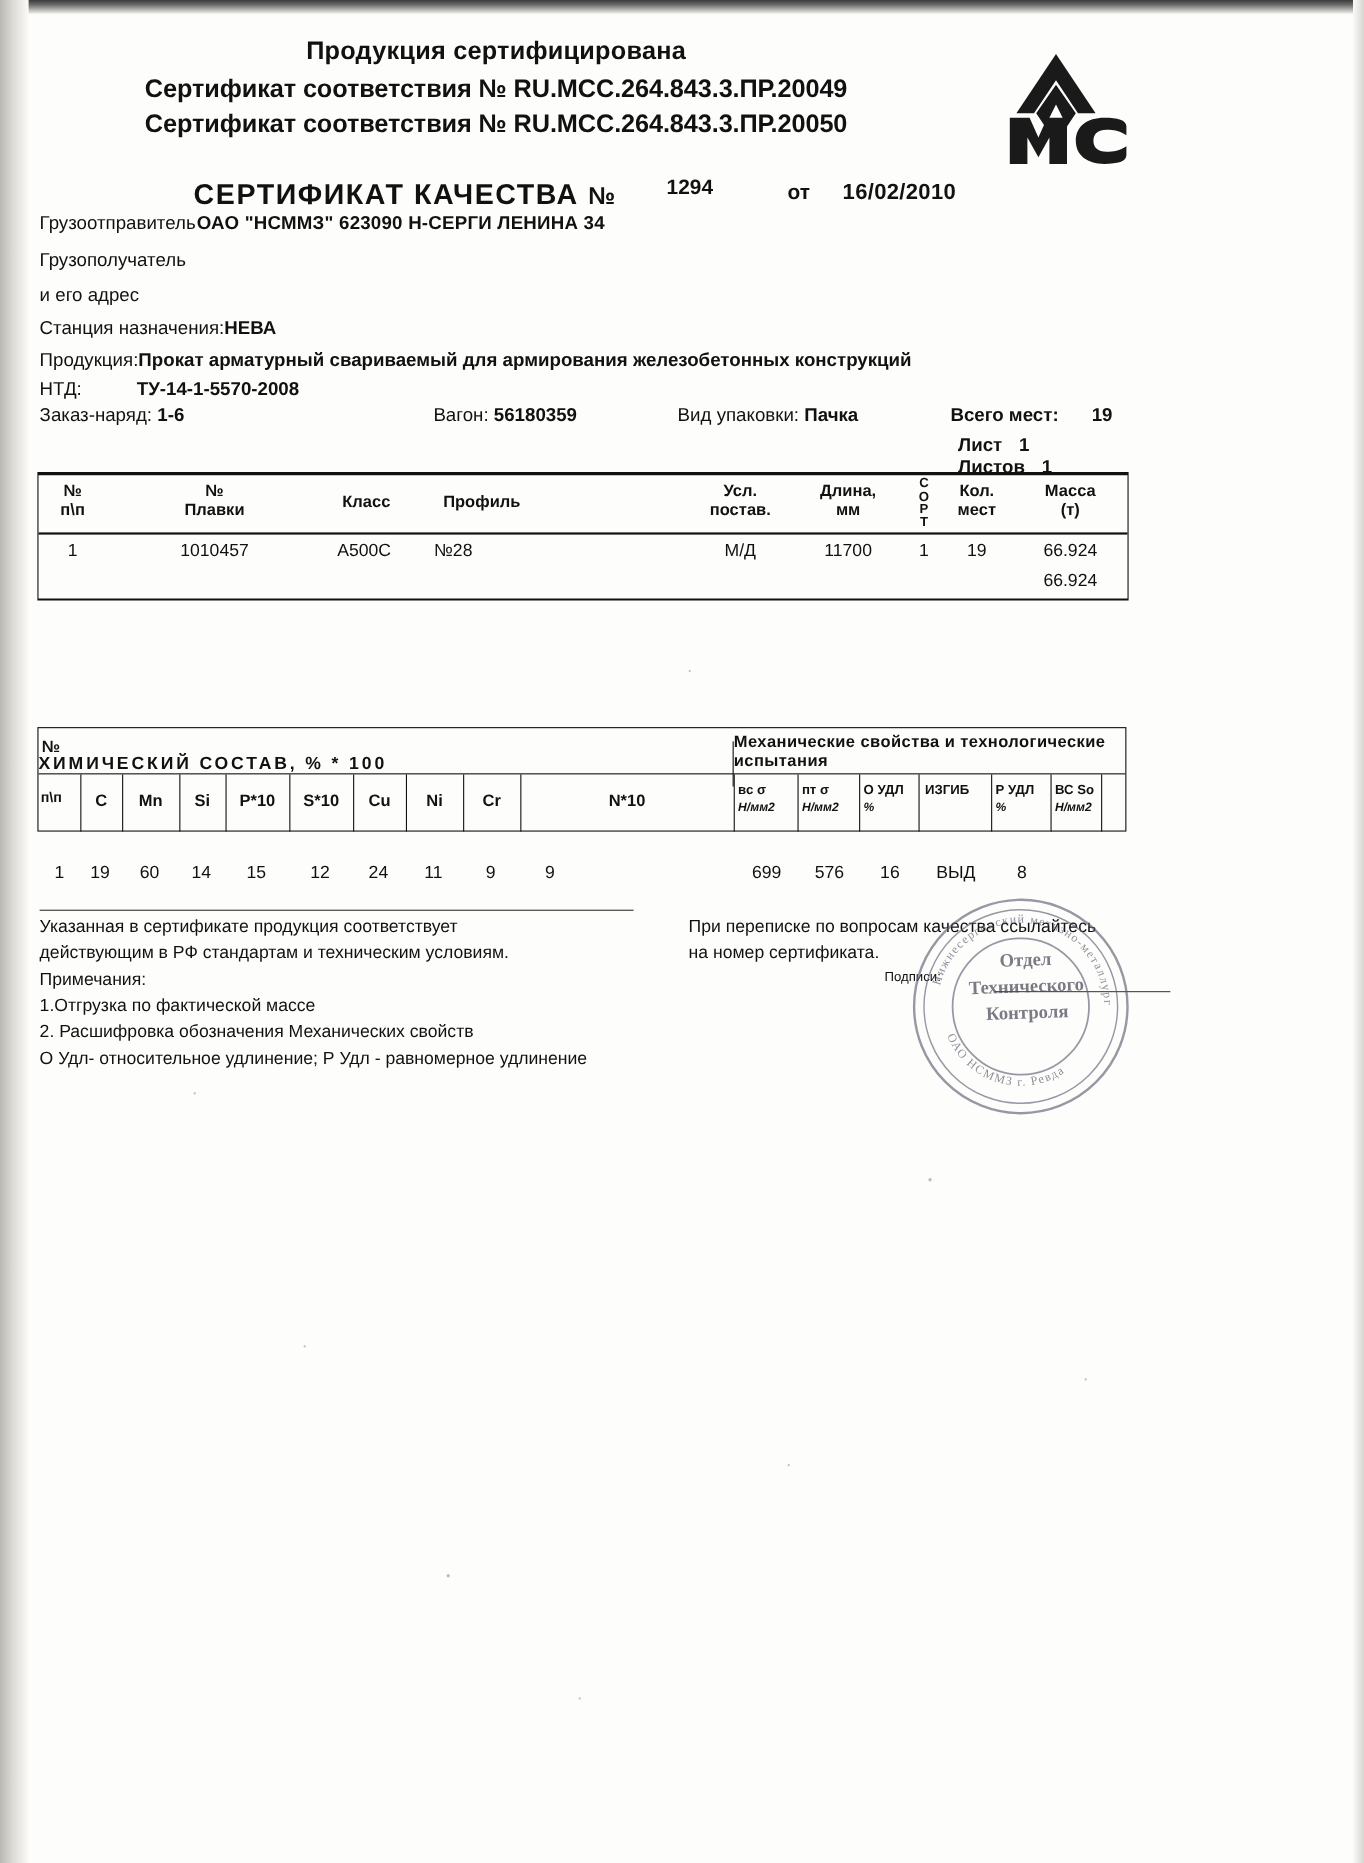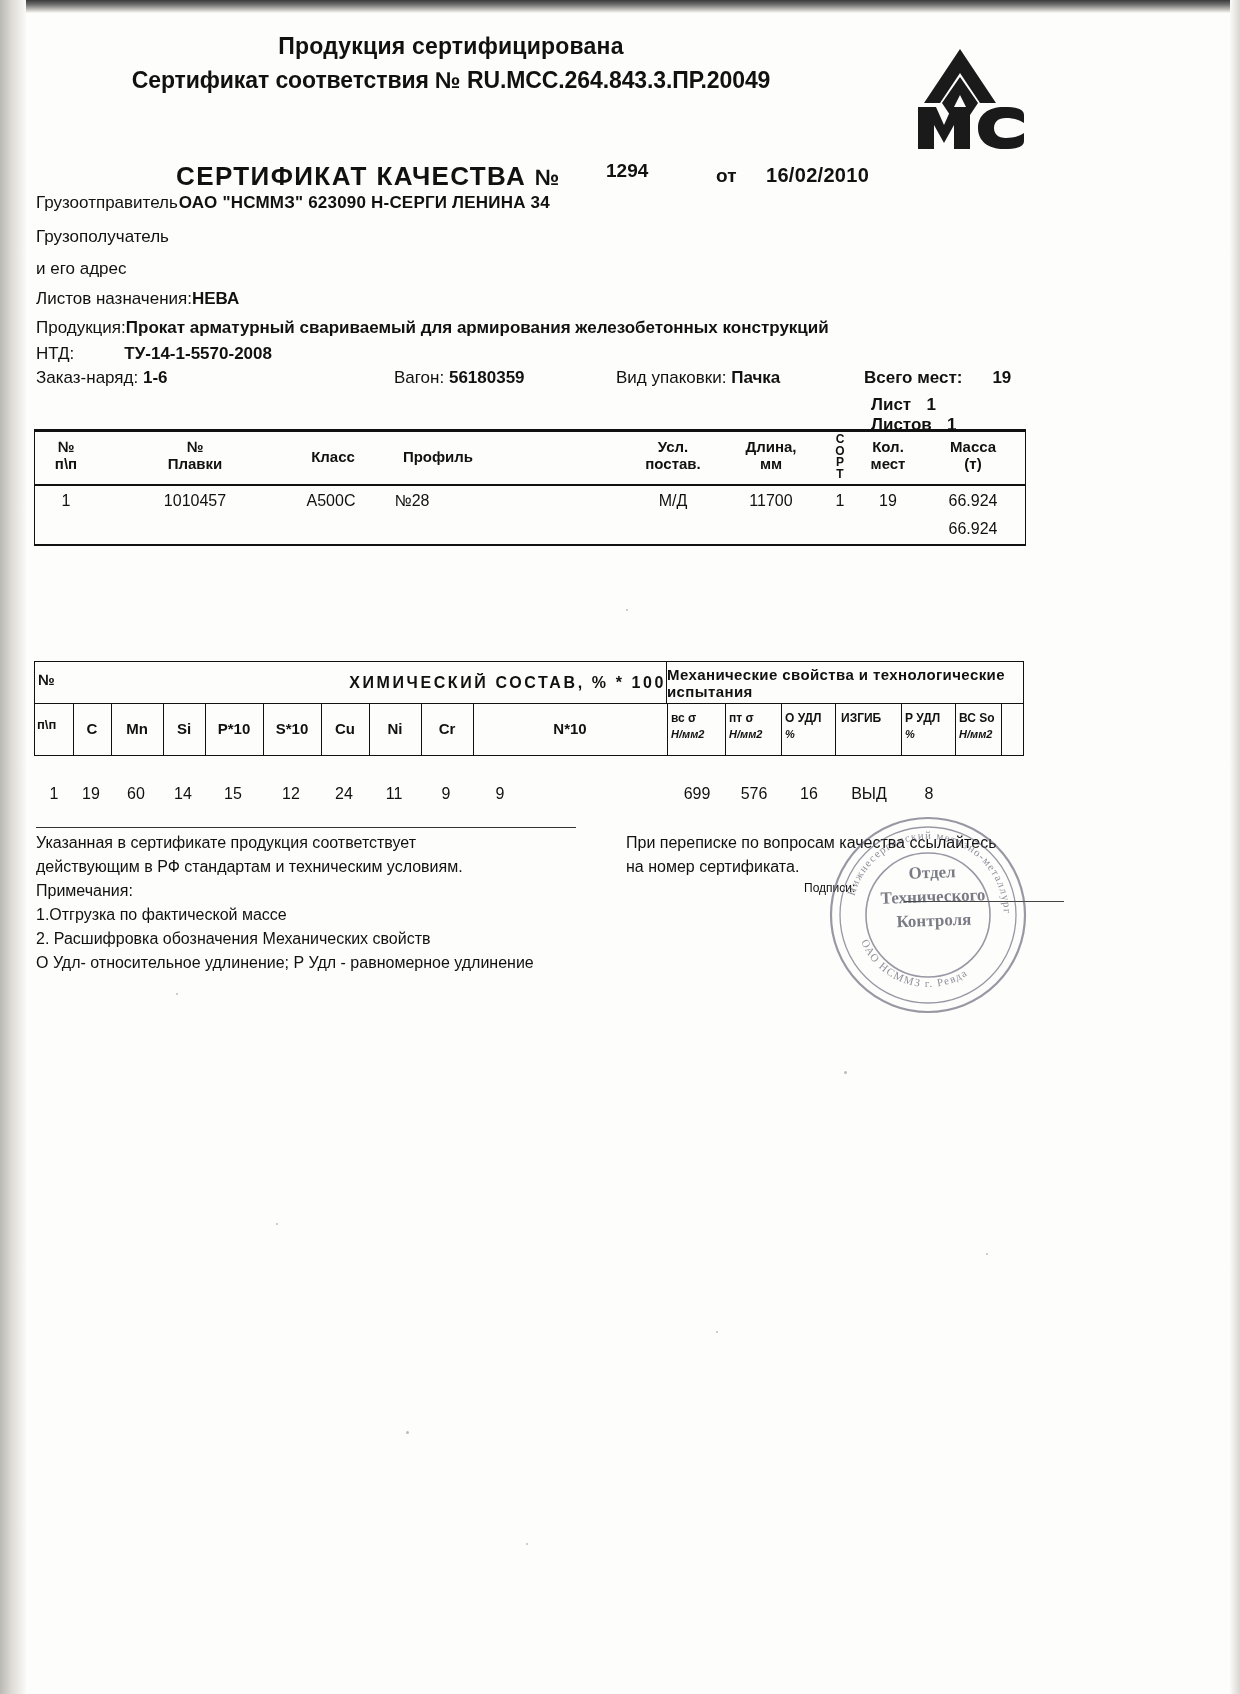--- a/index.html
+++ b/index.html
@@ -191,25 +191,25 @@
     border: 1.8px solid #111;
     box-sizing: border-box;
   }
   .chem-title-row {
     position: relative;
     height: 41px;
     border-bottom: 1.8px solid #111;
   }
   .chem-title-l {
     position: absolute;
-    left: 0; top: 0;
+    left: 0; top: 12px;
     width: 632px; height: 100%;
     border-right: 1.8px solid #111;
     box-sizing: border-box;
-    display: flex; align-items: center; justify-content: flex-end;
+    display: flex; align-items: center; justify-content: flex-start;
   }
   .chem-title-l .txt {
     font-size: 16px; font-weight: bold; letter-spacing: 2.6px;
   }
   .chem-title-r {
     position: absolute;
     left: 632px; top: 0;
     right: 0; height: 100%;
     display: flex; align-items: center; justify-content: center;
   }
@@ -326,20 +326,21 @@
 <div class="page">
   <div class="scan-edge-left"></div>
   <div class="scan-edge-top"></div>
   <div class="scan-edge-right"></div>
 
   <div class="sheet">
 
     <div class="hdr-block">
       <div class="hdr-line1">Продукция сертифицирована</div>
       <div class="hdr-line2">Сертификат соответствия № RU.МСС.264.843.3.ПР.20049</div>
+      <div class="hdr-line3">Сертификат соответствия № RU.МСС.264.843.3.ПР.20050</div>
     </div>
 
     <div class="logo">
       <svg width="118" height="108" viewBox="0 0 118 108">
         <polygon points="12,58 48,4 84,58 68,58 48,28 28,58" fill="#1a1a1a"></polygon>
         <polygon points="30,58 48,32 66,58 58,70 48,50 38,70" fill="#1a1a1a"></polygon>
         <path d="M6,62 L6,104 L22,104 L22,80 L32,98 L42,80 L42,104 L58,104 L58,62 L40,62 L32,80 L24,62 Z" fill="#1a1a1a"></path>
         <path d="M112,70 C112,64 104,62 92,62 C76,62 66,70 66,83 C66,96 76,104 92,104 C104,104 112,102 112,96 L112,88 C106,92 100,93 94,93 C86,93 82,89 82,83 C82,77 86,73 94,73 C100,73 106,74 112,78 Z" fill="#1a1a1a"></path>
       </svg>
     </div>
@@ -358,21 +359,21 @@
 
     <div class="fld row-consignee">
       <span class="fld-label">Грузополучатель</span>
     </div>
 
     <div class="fld row-address">
       <span class="fld-label">и его адрес</span>
     </div>
 
     <div class="fld row-station">
-      <span class="fld-label">Листов назначения:</span><span class="fld-val">НЕВА</span>
+      <span class="fld-label">Станция назначения:</span><span class="fld-val">НЕВА</span>
     </div>
 
     <div class="fld row-product">
       <span class="fld-label">Продукция:</span><span class="fld-val">Прокат арматурный свариваемый для армирования железобетонных конструкций</span>
     </div>
 
     <div class="fld row-ntd">
       <span class="fld-label">НТД:</span><span class="spacer"></span><span class="fld-val">ТУ-14-1-5570-2008</span>
     </div>
 

